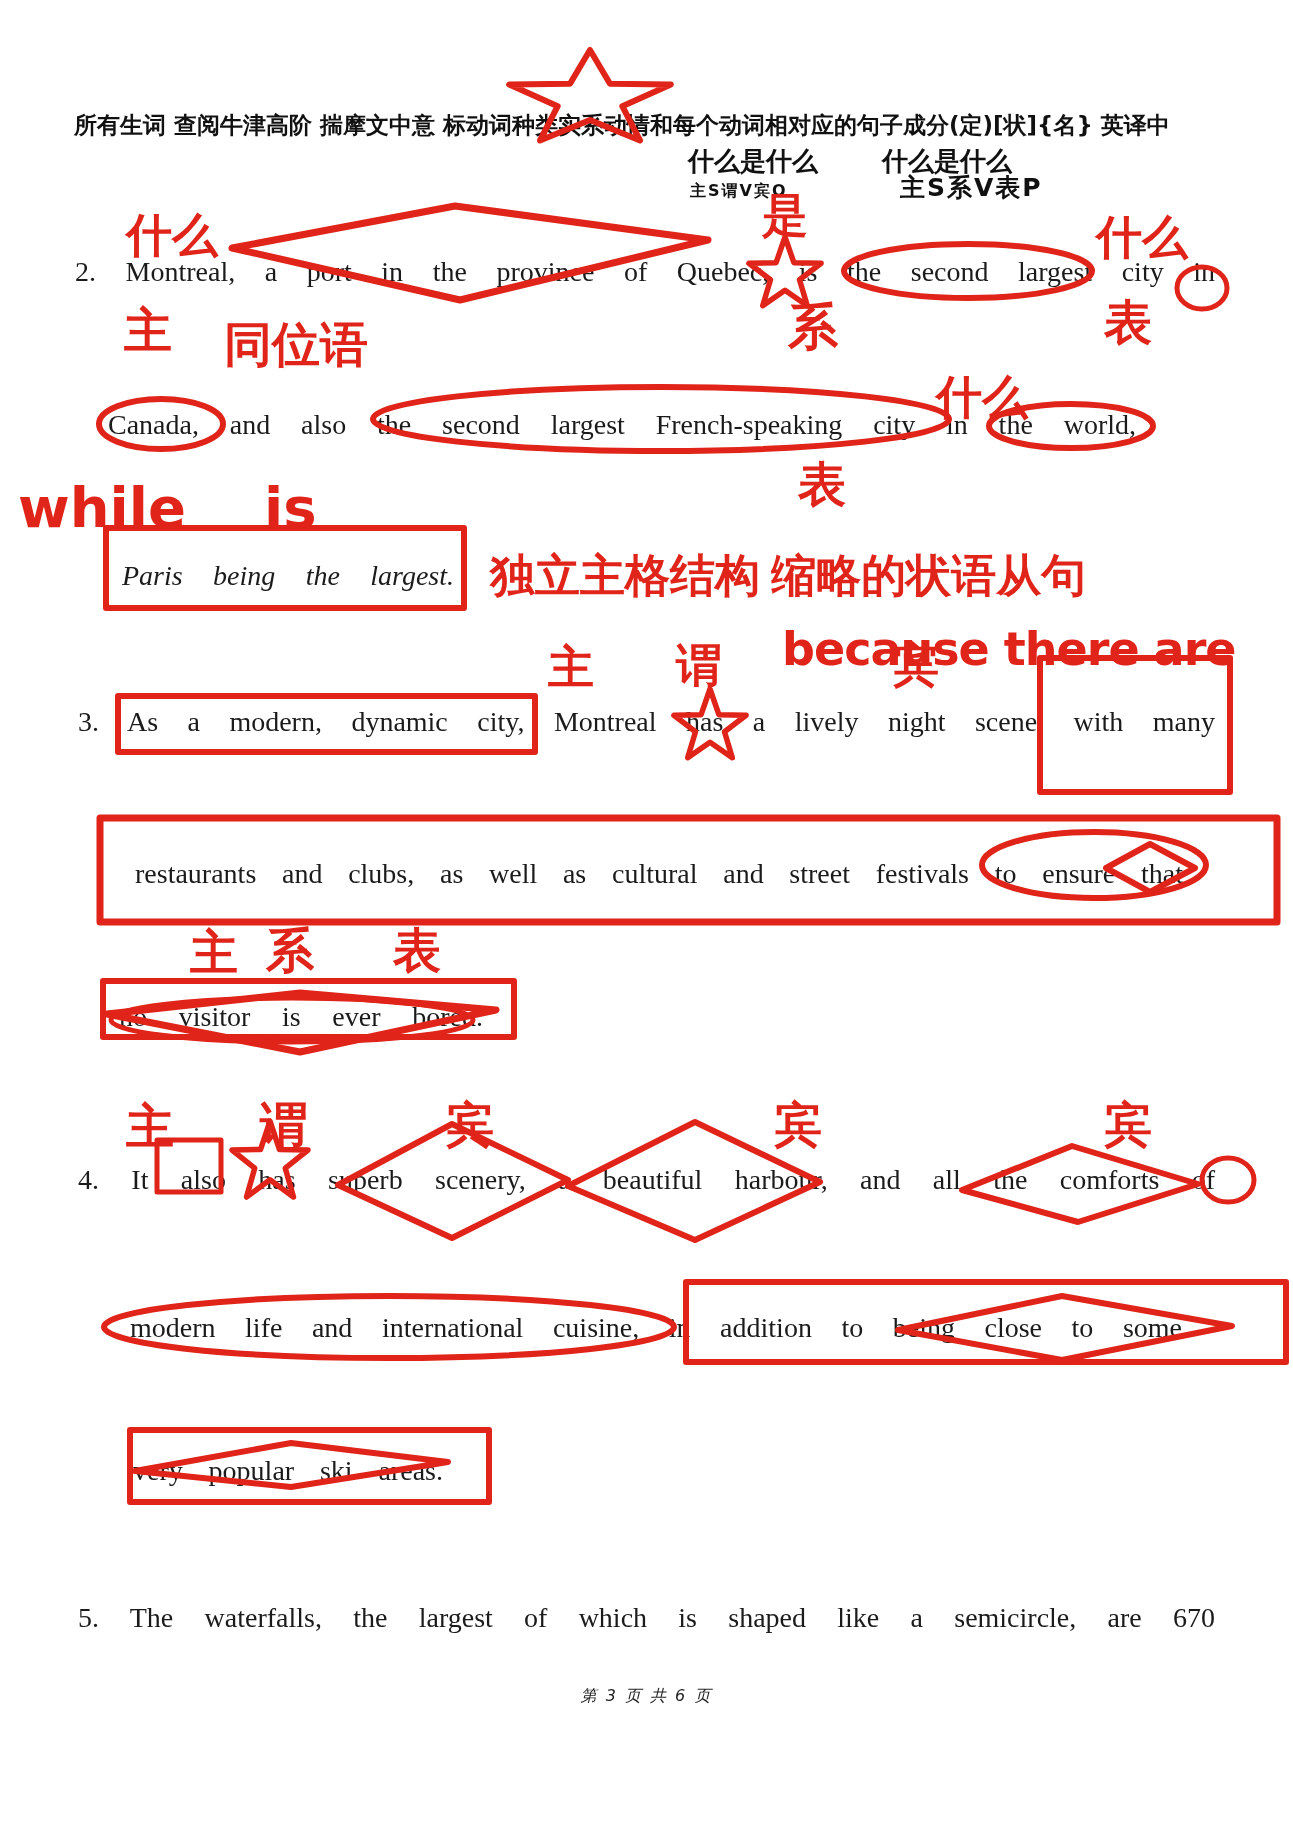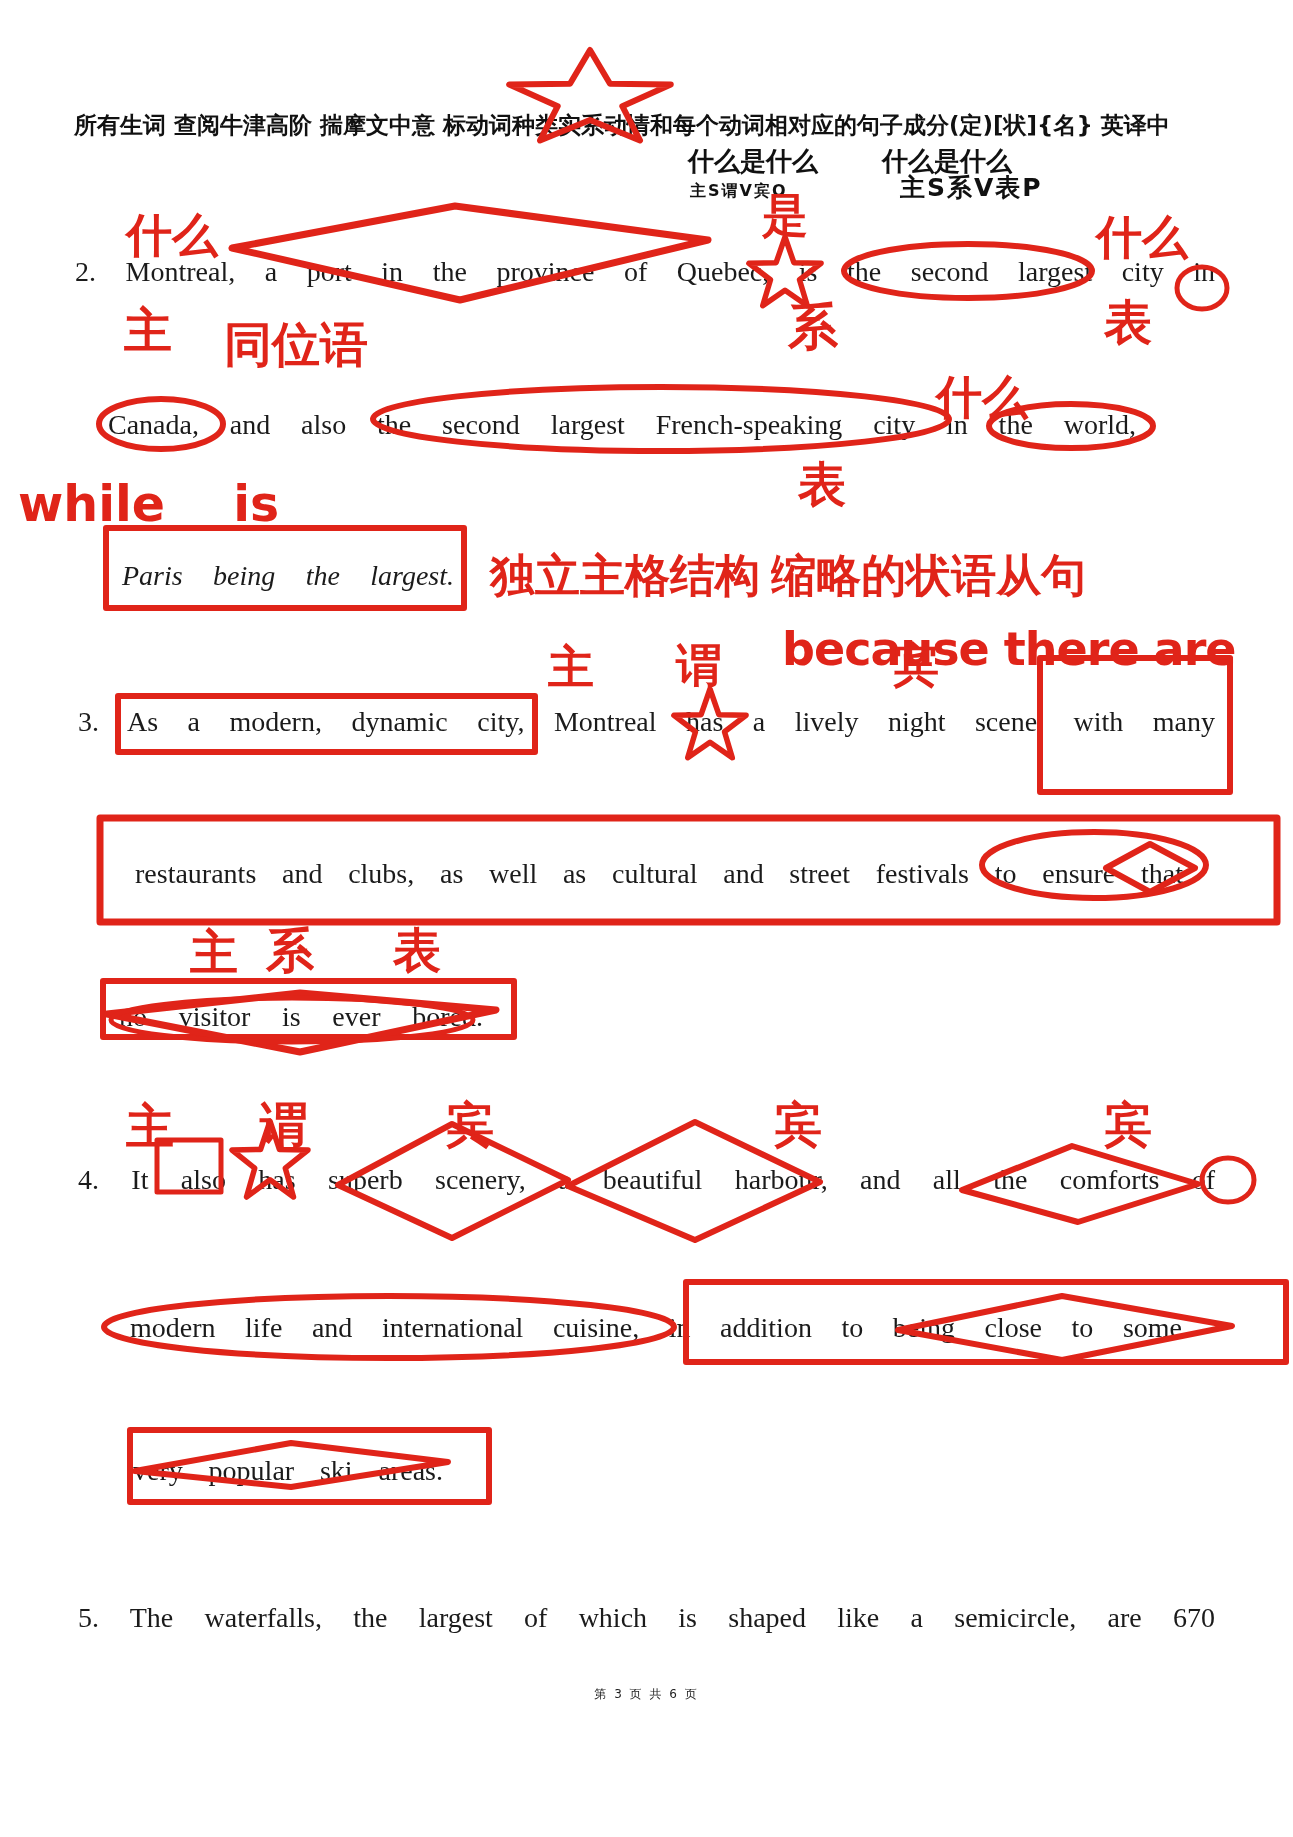--- a/index.html
+++ b/index.html
@@ -47,22 +47,23 @@
     z-index: 6;
   }
 
   #shapes { position: absolute; left: 0; top: 0; z-index: 5; pointer-events: none; }
   #shapes * { fill: none; stroke: #e02419; stroke-linejoin: round; stroke-linecap: round; }
 
   .footer {
     left: 0; top: 1686px; width: 1293px;
     text-align: center;
     font-family: "DejaVu Sans", sans-serif;
-    font-size: 12px; color: #222;
+    font-size: 16px; color: #222;
     letter-spacing: 2px;
+    font-style: italic;
   }
 </style>
 </head>
 <body>
 
 <div class="abs hdr hdr1">所有生词 查阅牛津高阶 揣摩文中意 标动词种类实系动情和每个动词相对应的句子成分(定)[状]{名} 英译中</div>
 <div class="abs hdr hdr2a">什么是什么</div>
 <div class="abs hdr hdr2b">什么是什么</div>
 <div class="abs hdr hdr3a">主S谓V宾O</div>
 <div class="abs hdr hdr3b">主S系V表P</div>
@@ -73,21 +74,21 @@
 
 <div class="abs red" style="left:126px; top:212px; font-size:46px;">什么</div>
 <div class="abs red" style="left:762px; top:192px; font-size:46px;">是</div>
 <div class="abs red" style="left:1096px; top:214px; font-size:46px;">什么</div>
 <div class="abs red" style="left:124px; top:306px; font-size:48px;">主</div>
 <div class="abs red" style="left:224px; top:320px; font-size:48px;">同位语</div>
 <div class="abs red" style="left:788px; top:302px; font-size:50px;">系</div>
 <div class="abs red" style="left:1104px; top:298px; font-size:48px;">表</div>
 <div class="abs red" style="left:936px; top:374px; font-size:46px;">什么</div>
 <div class="abs red" style="left:798px; top:460px; font-size:48px;">表</div>
-<div class="abs red" style="left:18px; top:480px; font-size:49px;">while    is</div>
+<div class="abs red" style="left:18px; top:480px; font-size:56px;">while    is</div>
 <div class="abs red" style="left:490px; top:554px; font-size:45px;font-family:Liberation Serif, serif;">独立主格结构 缩略的状语从句</div>
 <div class="abs red" style="left:782px; top:626px; font-size:46px; letter-spacing:-1px;">because there are</div>
 
 <div class="abs red" style="left:548px; top:644px; font-size:46px;">主</div>
 <div class="abs red" style="left:676px; top:642px; font-size:46px;">谓</div>
 <div class="abs red" style="left:893px; top:642px; font-size:46px;">宾</div>
 
 <div class="abs line" style="left:78px; top:705px; width:1137px;">3. As a modern, dynamic city, Montreal has a lively night scene, with many</div>
 <div class="abs line" style="left:135px; top:857px; width:1048px;">restaurants and clubs, as well as cultural and street festivals to ensure that</div>
 

